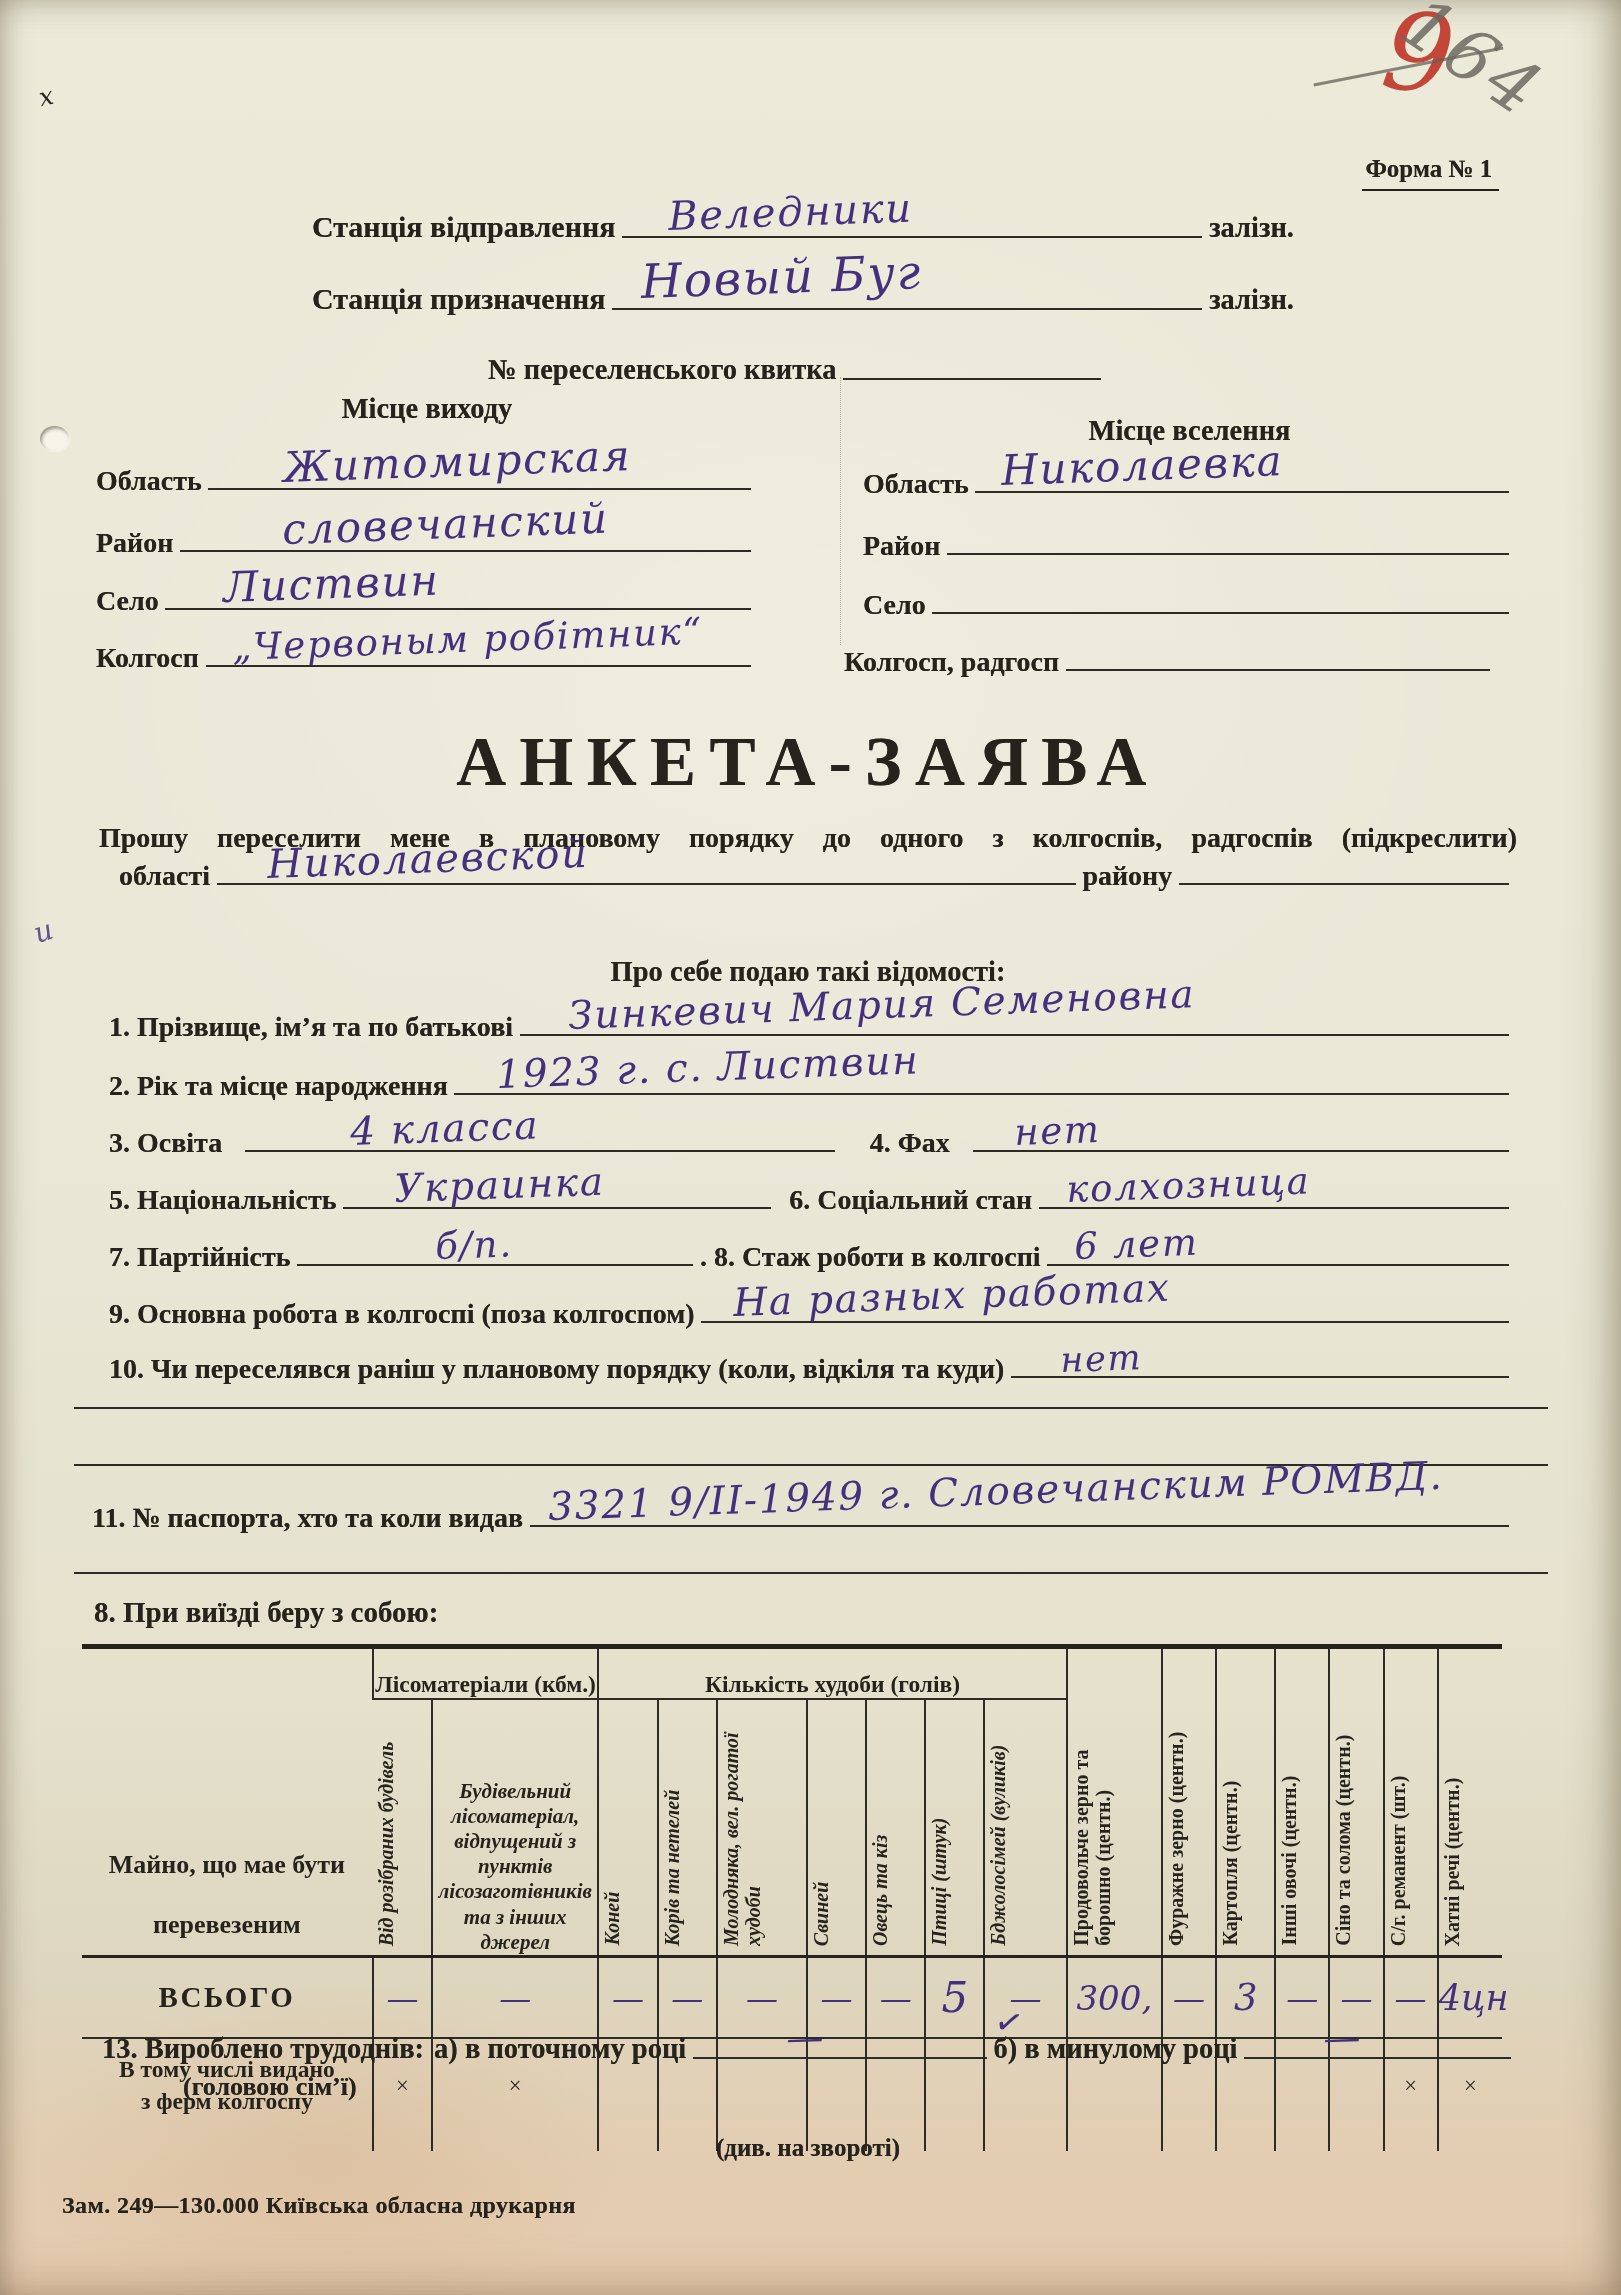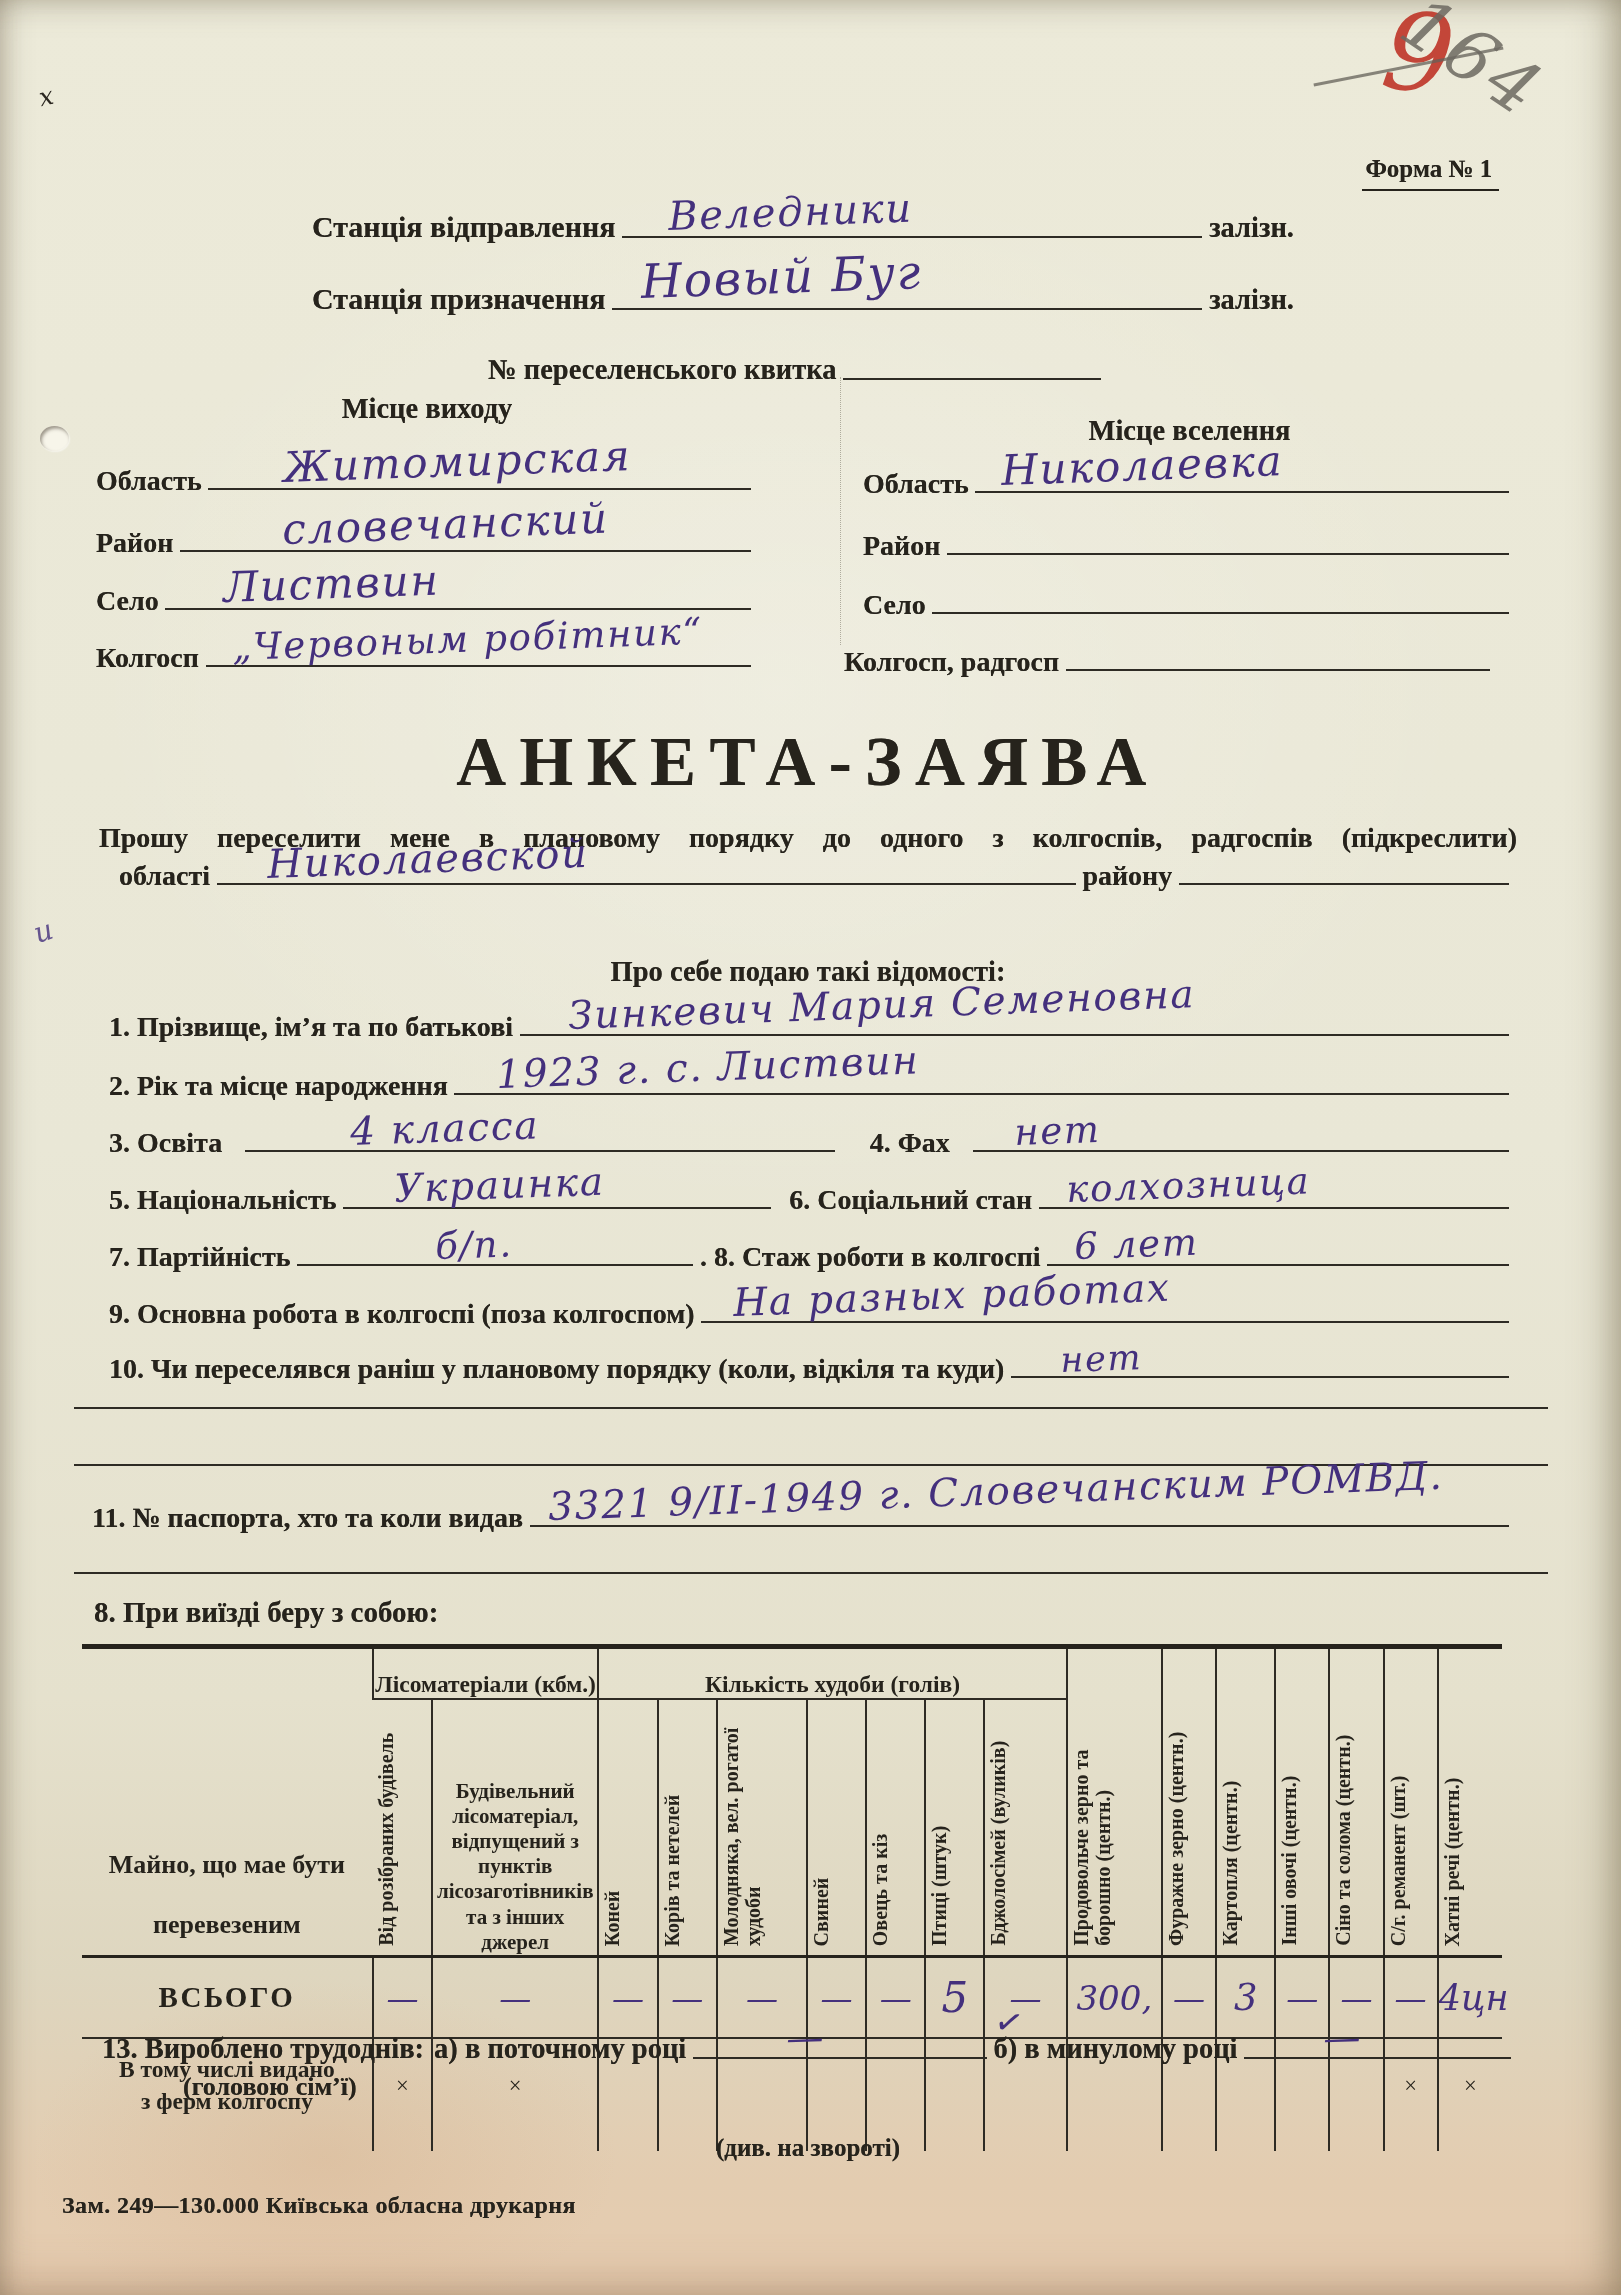--- a/index.html
+++ b/index.html
@@ -26,21 +26,21 @@
       transform:rotate(-2deg); transform-origin:left bottom;}
   .center{text-align:center;}
   .stretch{text-align:justify; text-align-last:justify;}
 
   
   table.inv{border-collapse:collapse; table-layout:fixed; width:1420px; border-top:5px solid #26231c;}
   table.inv td{border-left:2.1px solid #2e2b24; padding:0; vertical-align:bottom; overflow:visible;}
   table.inv td:first-child{border-left:none;}
   td.grp{border-bottom:2.1px solid #2e2b24; text-align:center; vertical-align:middle;
          font-weight:700; font-size:23.5px; height:49px;}
-  tr.subhead td{height:251px; border-bottom:3.4px solid #26231c;}
+  tr.subhead td{height:251px; border-bottom:3.4px solid #26231c;font-style:italic;}
   td.vspan{border-bottom:3.4px solid #26231c;}
   td.main-col{border-bottom:3.4px solid #26231c; vertical-align:middle; text-align:center;
               font-weight:700; font-size:26px; line-height:2.3; white-space:pre-line;}
   .vert{display:inline-block; writing-mode:vertical-rl; transform:rotate(180deg);
         font-weight:700; font-size:20px; line-height:1.12; max-height:240px;
         padding:5px 1.7px 6.7px 1.7px; text-align:left;}
   td.htext{vertical-align:middle; text-align:center; font-weight:700; font-size:21px;
            line-height:1.2; padding:3.4px 5px;}
   tr.total td{height:79px; vertical-align:middle; text-align:center; border-bottom:2.5px solid #2e2b24;}
   tr.total td:first-child{font-weight:700; font-size:29px; letter-spacing:2.5px;}

